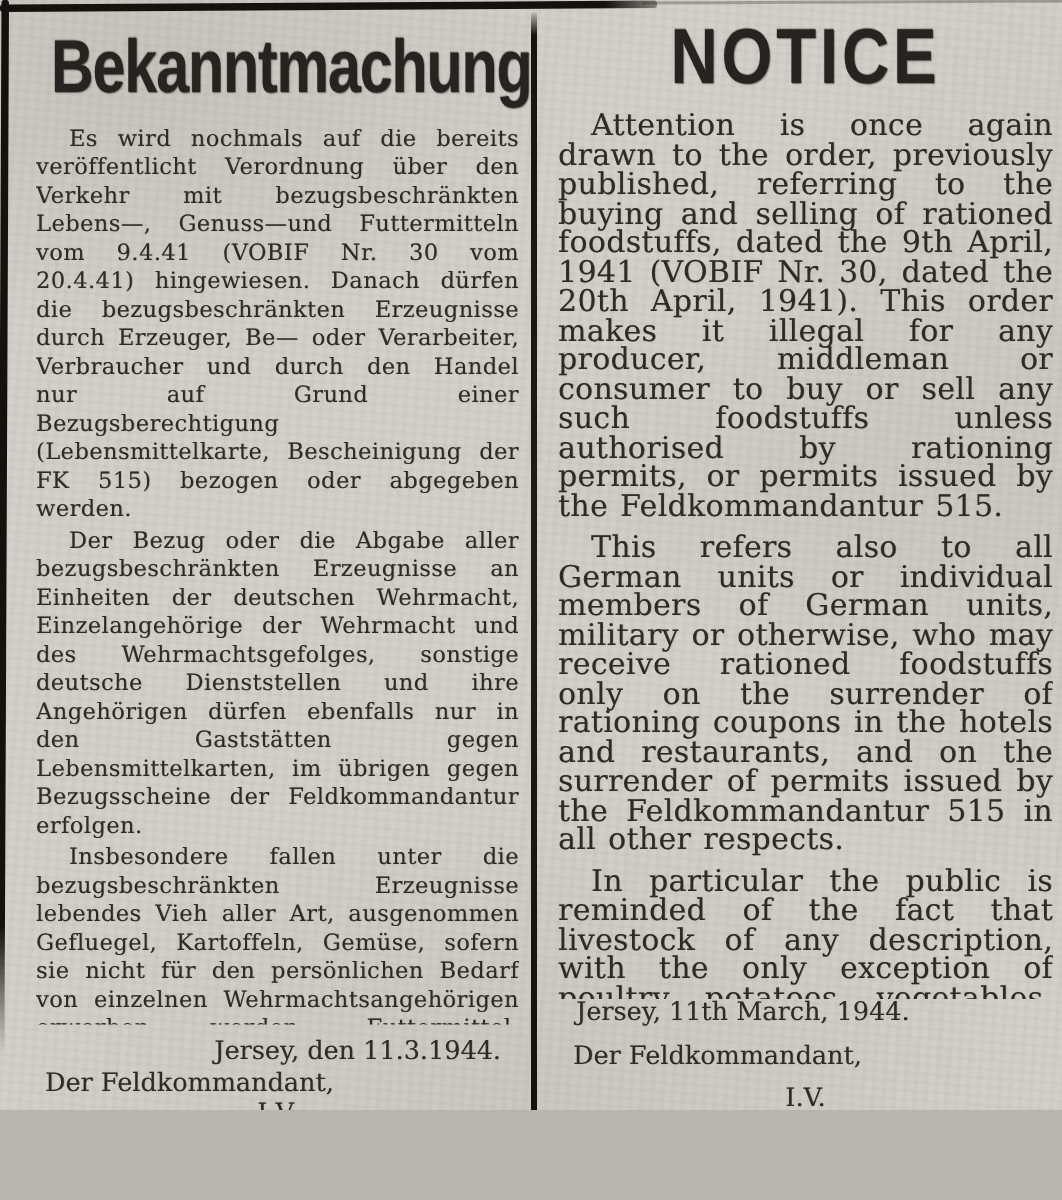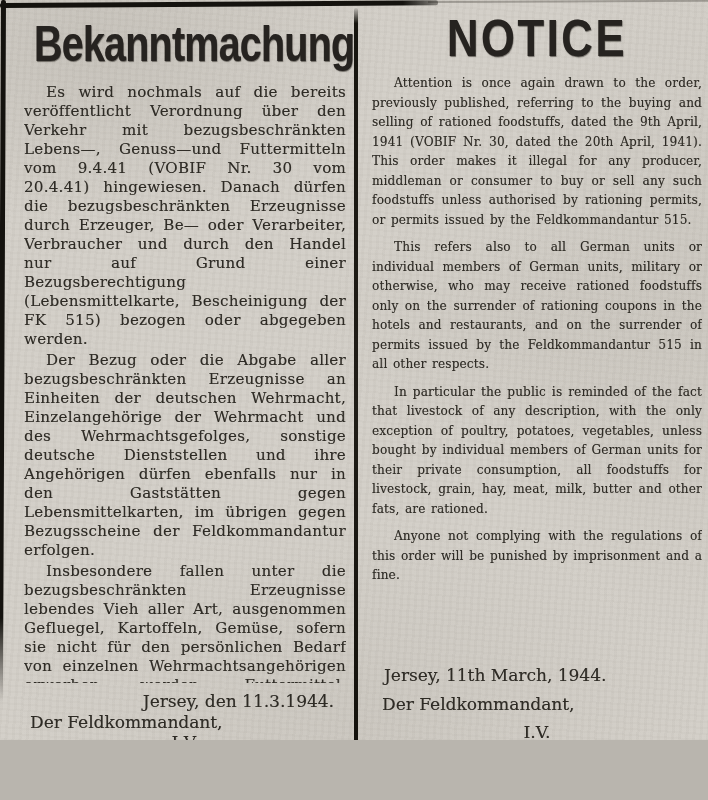--- a/index.html
+++ b/index.html
@@ -80,21 +80,21 @@
     text-indent: 22px;
     hyphens: auto; -webkit-hyphens: auto;
     text-shadow: 0.3px 0.3px 0.5px rgba(46,43,37,0.4);
   }
   .col-left .body-block p {
     font-size: 15px; line-height: 19px;
     letter-spacing: 0.3px; word-spacing: 2.5px;
     margin-bottom: 2px;
   }
   .col-right .body-block p {
-    font-size: 12px; line-height: 19.5px;
+    font-size: 20px; line-height: 19.5px;
     letter-spacing: 0.2px; word-spacing: 1.5px;
     margin-bottom: 8px;
   }
   
   .sig-block { position: absolute; font-size: 17px; text-shadow: 0.3px 0.3px 0.5px rgba(46,43,37,0.4); }
   .sig-block div { line-height: 19px; }
   .sig-left  { left: 24px;  top: 692px; width: 322px; }
   .sig-right { left: 372px; top: 666px; width: 330px; }
 
   .sig-left  .dateline { text-align: right; padding-right: 12px; }

